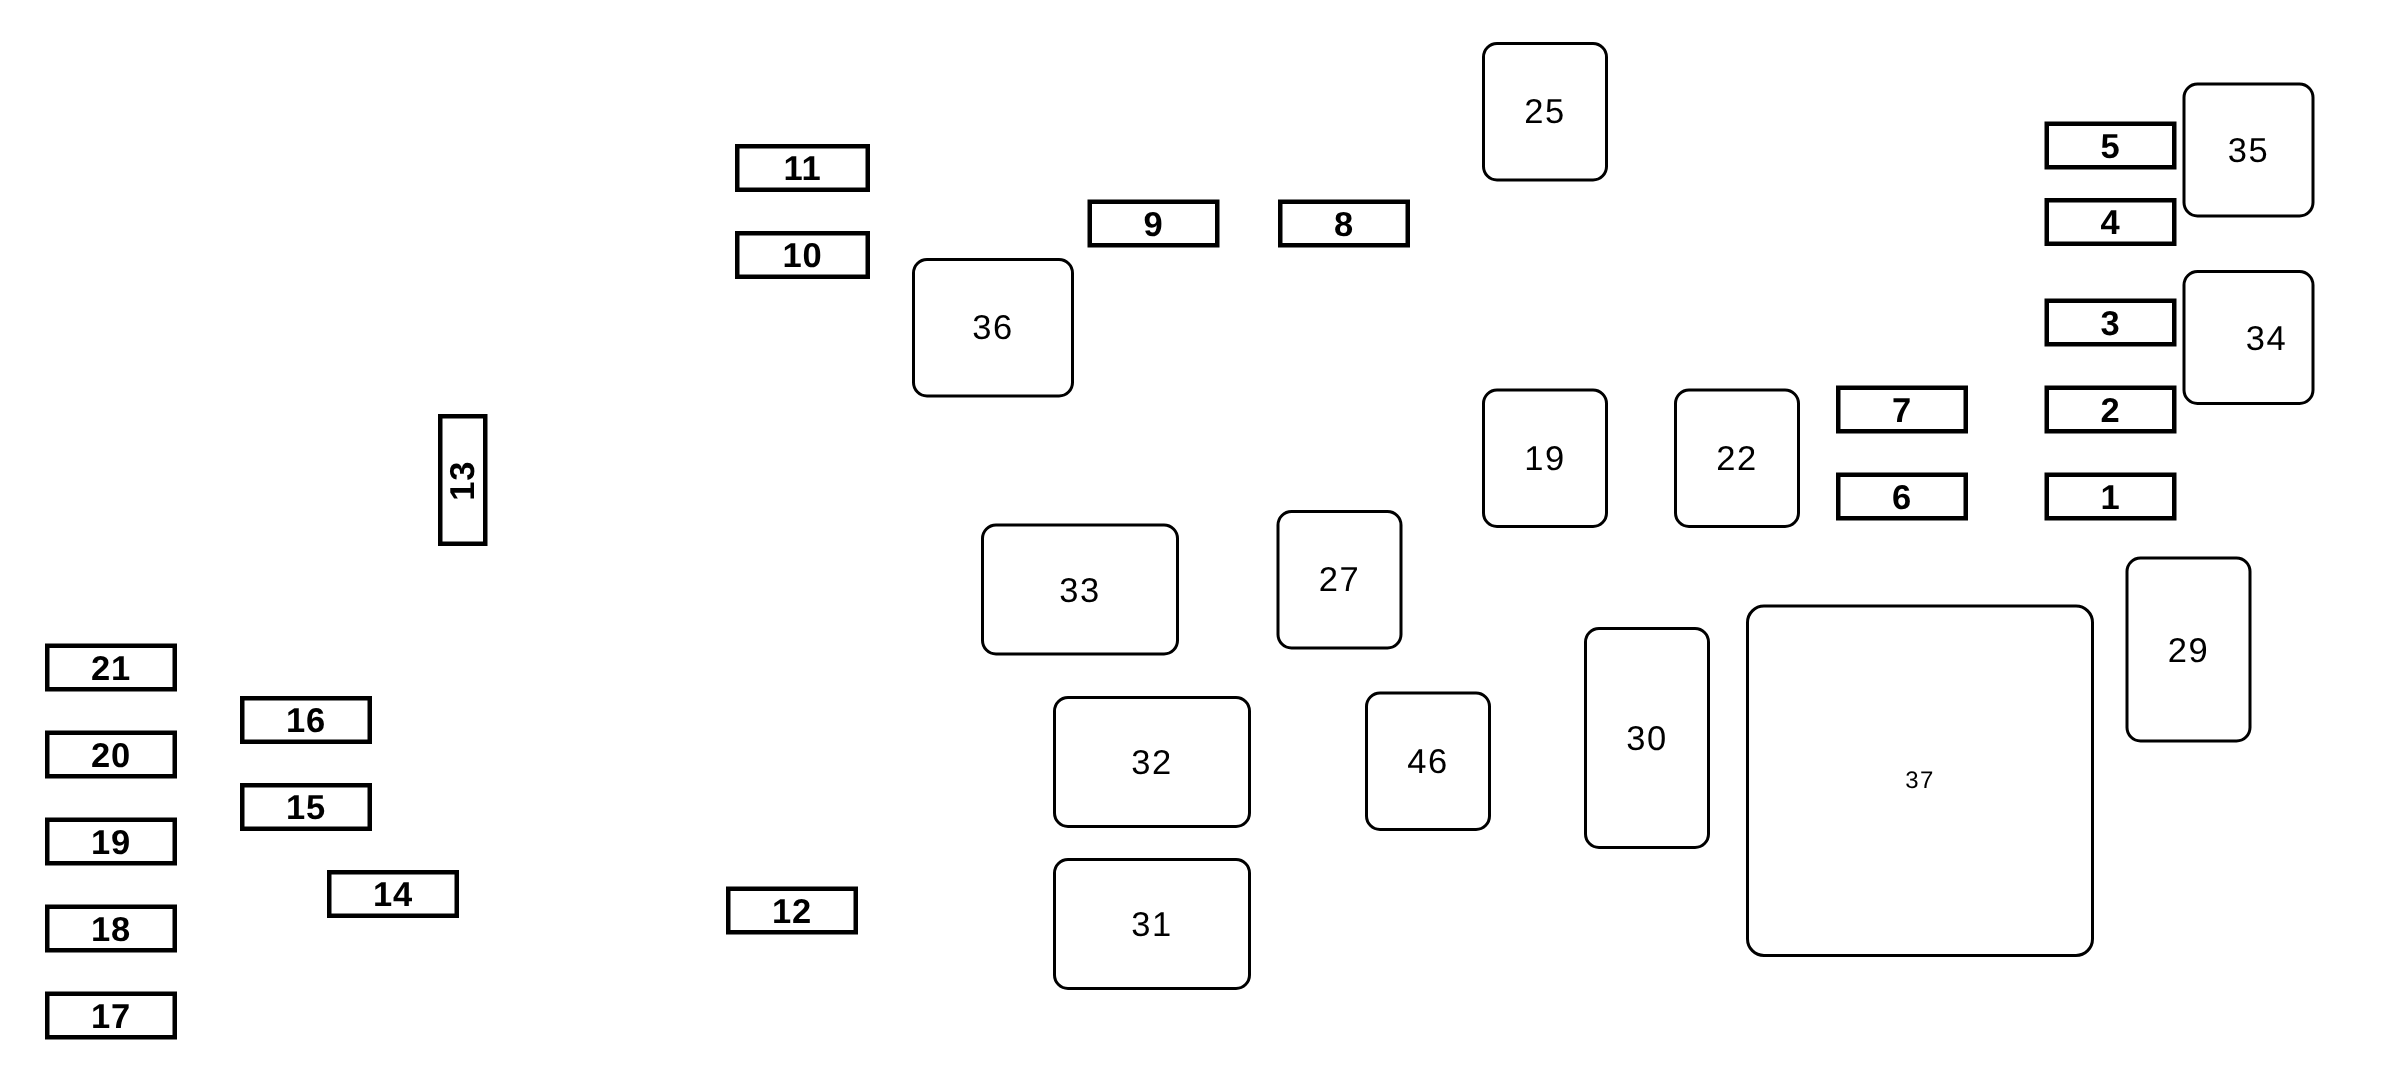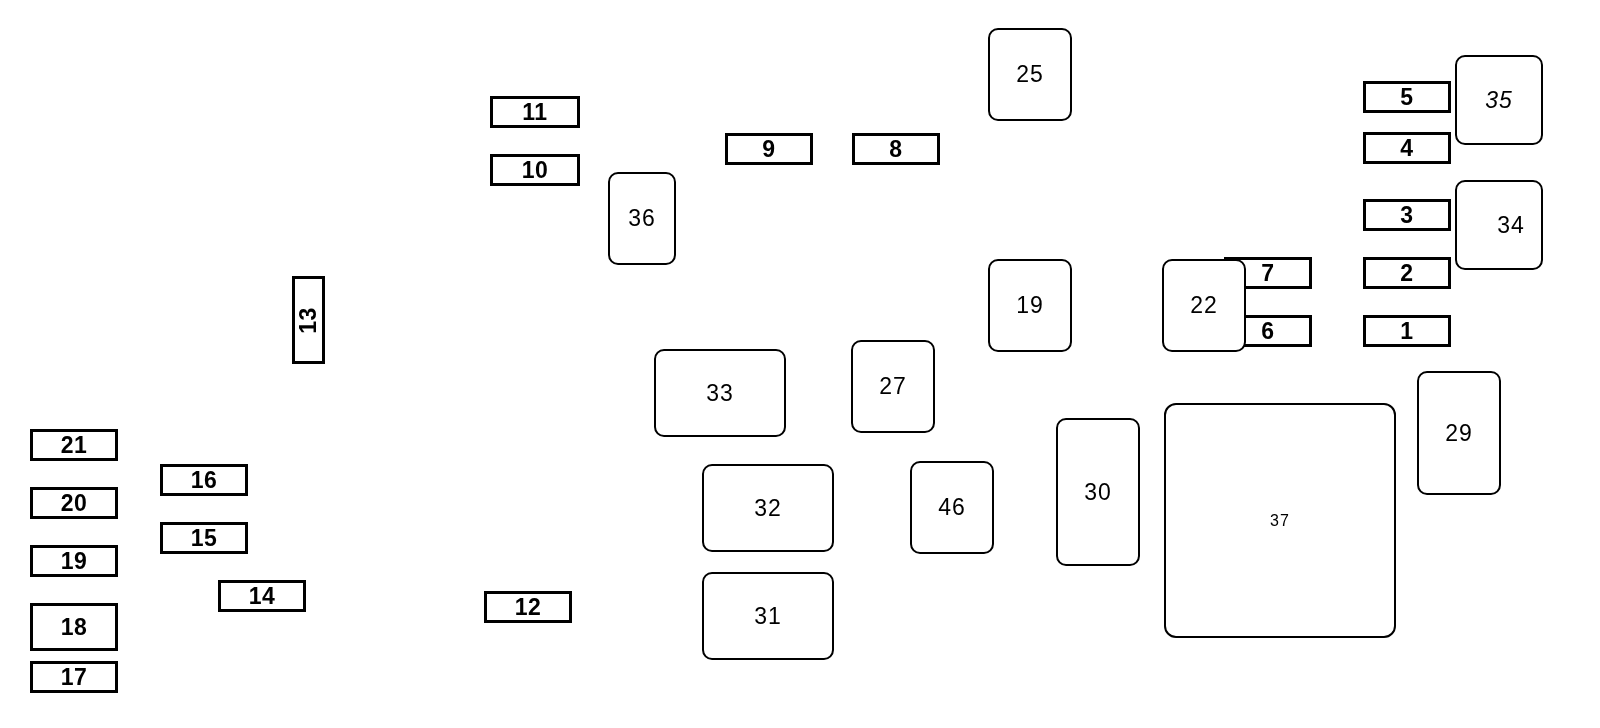--- a/index.html
+++ b/index.html
@@ -108,33 +108,33 @@
     </div>
     <div class="slot fuse" style="left: 160px; top: 522px; width: 88px; height: 32px; border-color: rgb(0, 0, 0);">
       <span class="slot-label" style="color: rgb(0, 0, 0);">15</span>
     </div>
     <div class="slot fuse" style="left: 160px; top: 464px; width: 88px; height: 32px; border-color: rgb(0, 0, 0);">
       <span class="slot-label" style="color: rgb(0, 0, 0); text-align: center;">16</span>
     </div>
     <div class="slot fuse" style="left: 30px; top: 661px; width: 88px; height: 32px; border-color: rgb(0, 0, 0);">
       <span class="slot-label" style="color: rgb(0, 0, 0);">17</span>
     </div>
-    <div class="slot fuse" style="left: 30px; top: 603px; width: 88px; height: 48px; border-color: rgb(0, 0, 0);">
+    <div class="slot fuse" style="left: 30px; top: 603px; width: 88px; height: 32px; border-color: rgb(0, 0, 0);">
       <span class="slot-label" style="color: rgb(0, 0, 0);">18</span>
     </div>
     <div class="slot fuse" style="left: 30px; top: 545px; width: 88px; height: 32px; border-color: rgb(0, 0, 0);">
       <span class="slot-label" style="color: rgb(0, 0, 0);">19</span>
     </div>
     <div class="slot fuse" style="left: 30px; top: 487px; width: 88px; height: 32px; border-color: rgb(0, 0, 0);">
       <span class="slot-label" style="color: rgb(0, 0, 0);">20</span>
     </div>
     <div class="slot fuse" style="left: 30px; top: 429px; width: 88px; height: 32px; border-color: rgb(0, 0, 0);">
       <span class="slot-label" style="color: rgb(0, 0, 0);">21</span>
     </div>
-    <div class="slot relay" style="left: 1162px; top: 259px; width: 84px; height: 93px; border-color: rgb(0, 0, 0);">
+    <div class="slot relay" style="left: 1116px; top: 259px; width: 84px; height: 93px; border-color: rgb(0, 0, 0);">
       <span class="slot-label" style="color: rgb(0, 0, 0);">22</span>
     </div>
     <div class="slot relay" style="left: 988px; top: 259px; width: 84px; height: 93px; border-color: rgb(0, 0, 0);">
       <span class="slot-label" style="color: rgb(0, 0, 0);">19</span>
     </div>
     <div class="slot relay" style="left: 988px; top: 28px; width: 84px; height: 93px; border-color: rgb(0, 0, 0);">
       <span class="slot-label" style="color: rgb(0, 0, 0);">25</span>
     </div>
     <div class="slot relay" style="left: 910px; top: 461px; width: 84px; height: 93px; border-color: rgb(0, 0, 0);">
       <span class="slot-label" style="color: rgb(0, 0, 0);">46</span>
@@ -153,22 +153,22 @@
     </div>
     <div class="slot relay" style="left: 702px; top: 464px; width: 132px; height: 88px; border-color: rgb(0, 0, 0);">
       <span class="slot-label" style="color: rgb(0, 0, 0);">32</span>
     </div>
     <div class="slot relay" style="left: 654px; top: 349px; width: 132px; height: 88px; border-color: rgb(0, 0, 0);">
       <span class="slot-label" style="color: rgb(0, 0, 0);">33</span>
     </div>
     <div class="slot relay" style="left: 1455px; top: 180px; width: 88px; height: 90px; border-color: rgb(0, 0, 0); padding-left: 24px;">
       <span class="slot-label" style="color: rgb(0, 0, 0);">34</span>
     </div>
-    <div class="slot relay" style="left: 1455px; top: 55px; width: 88px; height: 90px; border-color: rgb(0, 0, 0); font-style: italic;">
+    <div class="slot relay" style="left: 1455px; top: 55px; width: 88px; height: 90px; border-color: rgb(0, 0, 0);">
       <span class="slot-label" style="color: rgb(0, 0, 0);">35</span>
     </div>
-    <div class="slot relay" style="left: 608px; top: 172px; width: 68px; height: 93px; border-color: rgb(0, 0, 0);">
+    <div class="slot relay" style="left: 608px; top: 172px; width: 108px; height: 93px; border-color: rgb(0, 0, 0);">
       <span class="slot-label" style="color: rgb(0, 0, 0);">36</span>
     </div>
     <div class="slot relay big" style="left: 1164px; top: 403px; width: 232px; height: 235px; border-color: rgb(0, 0, 0);">
       <span class="slot-label" style="color: rgb(0, 0, 0);">37</span>
     </div>
   </div>
 
 </body></html>

